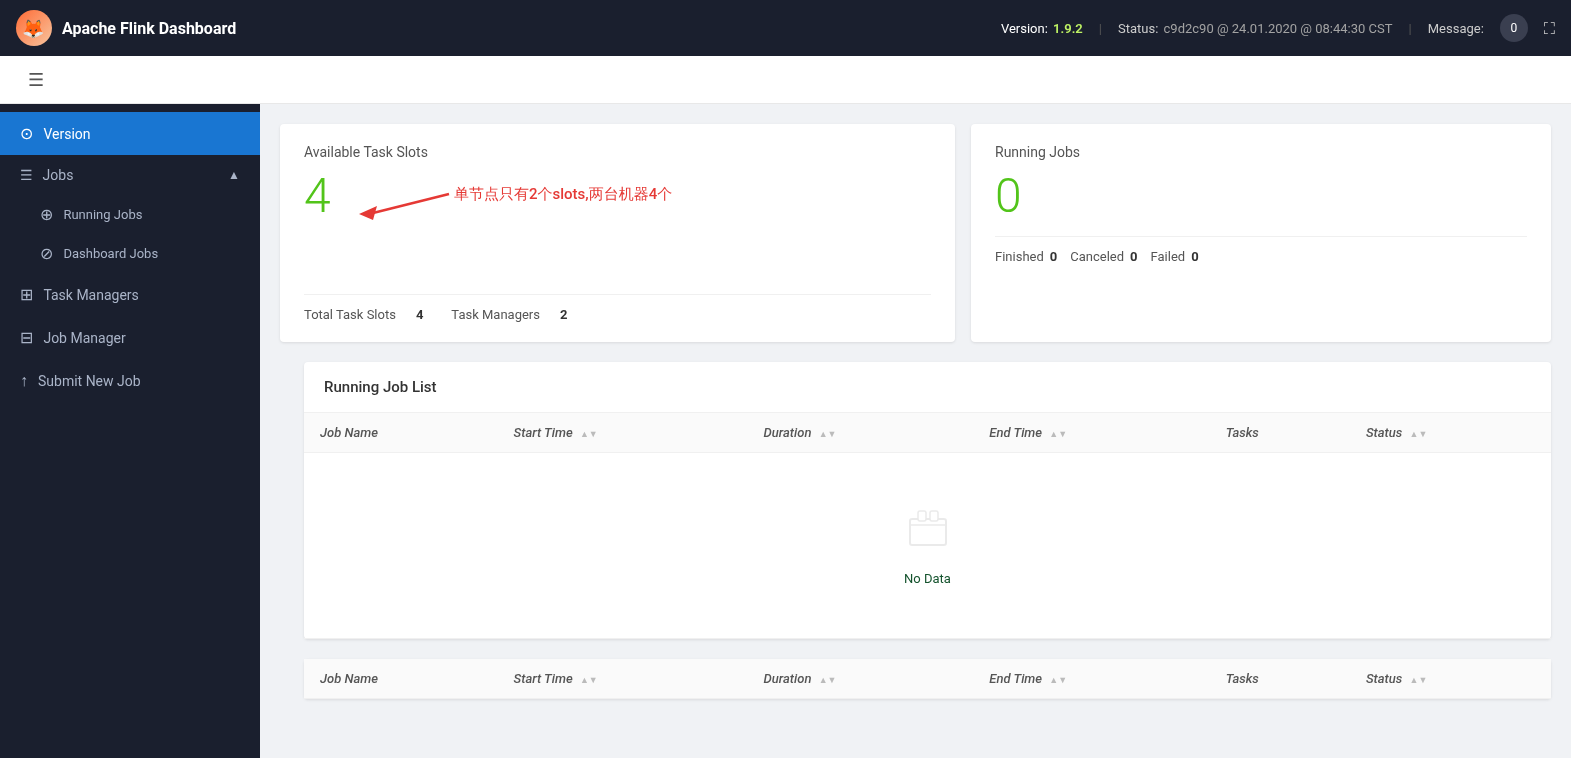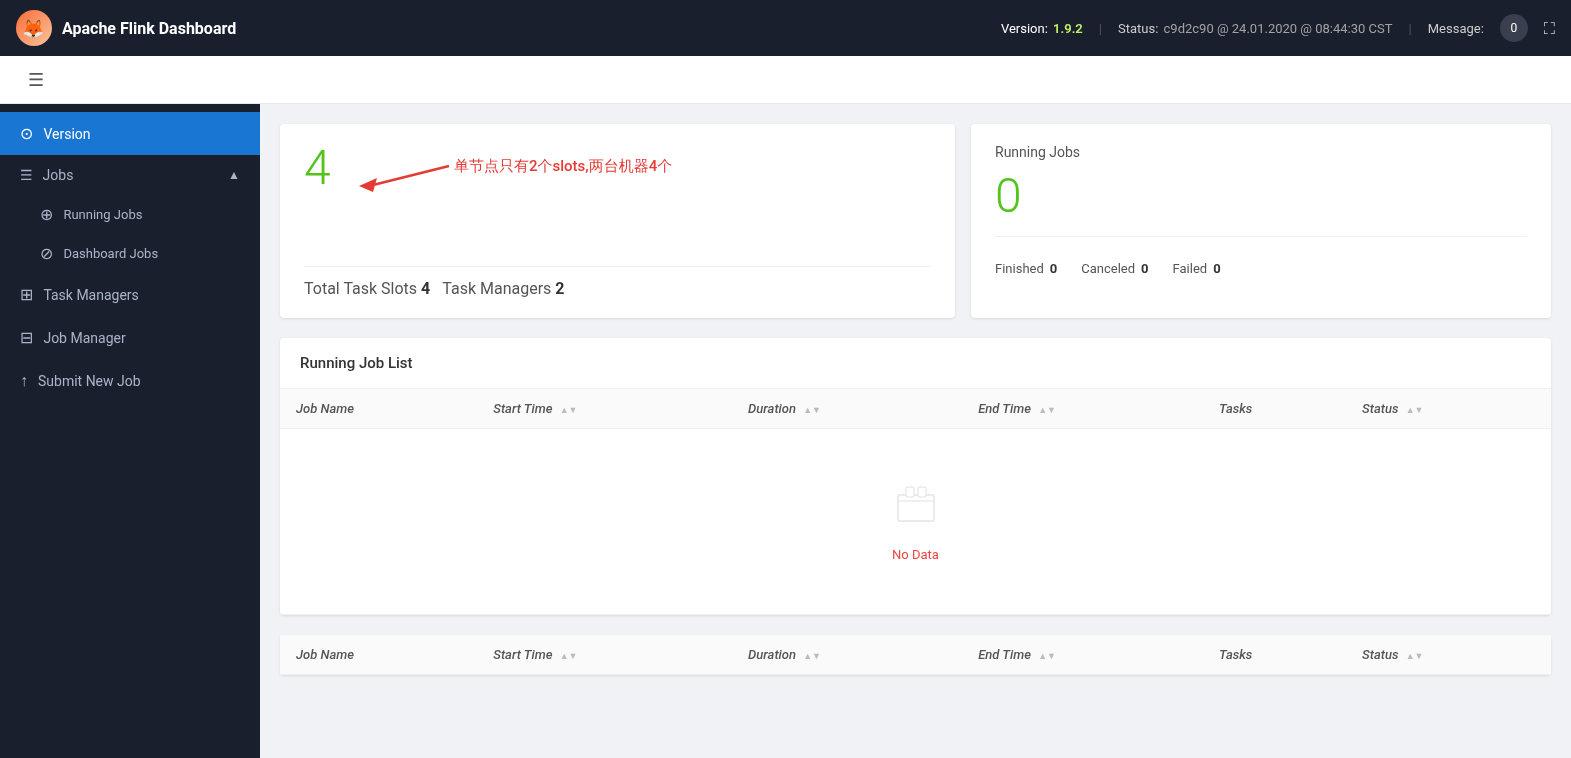--- a/index.html
+++ b/index.html
@@ -142,52 +142,54 @@
     }
     .card-big-number {
       font-size: 48px;
       font-weight: 300;
       line-height: 1;
       margin-bottom: 16px;
     }
     .card-big-number.green { color: #52c41a; }
     .card-stats {
       display: flex;
-      font-size: 16px;
+      gap: 16px;
+      font-size: 13px;
       color: #555;
       padding-top: 12px;
       border-top: 1px solid #f0f0f0;
       margin-top: 28px;
     }
     .card-stats .stat-value { font-weight: bold; color: #333; margin-left: 4px; }
 
     
     .annotation-area {
       position: relative;
       padding-bottom: 8px;
     }
 
     
     .rj-stats {
       display: flex;
-      gap: 24px;
+      gap: 13px;
       font-size: 13px;
       color: #555;
-      padding-top: 24px;
+      padding-top: 12px;
       border-top: 1px solid #f0f0f0;
     }
     .rj-stat-item { display: flex; gap: 6px; align-items: center; }
     .rj-stat-val { font-weight: bold; color: #333; }
 
     
     .section {
       background: white;
       border-radius: 4px;
       box-shadow: 0 1px 3px rgba(0,0,0,0.1);
       margin-bottom: 20px;
+      margin-left: 24px;
     }
     .section-header {
       padding: 16px 20px;
       border-bottom: 1px solid #f0f0f0;
       font-size: 15px;
       font-weight: 500;
       color: #333;
     }
 
     
@@ -225,21 +227,21 @@
       color: #333;
     }
 
     
     .no-data {
       display: flex;
       flex-direction: column;
       align-items: center;
       justify-content: center;
       padding: 40px;
-      color: #ef4444;
+      color: #14532d;
       font-size: 13px;
     }
     .no-data-icon {
       font-size: 40px;
       margin-bottom: 8px;
       opacity: 0.3;
     }
 
     
     .menu-toggle {
@@ -333,20 +335,21 @@
       <span class="icon">↑</span>
       <span>Submit New Job</span>
     </div>
   </div>
 
   <div class="content">
 
     <div class="cards-row">
 
       <div class="card card-left">
+        <div class="card-title">Available Task Slots</div>
         <div class="annotation-area">
           <div class="card-big-number green">4</div>
 
           <svg style="position:absolute;top:-8px;left:55px;width:560px;height:60px;overflow:visible;">
 
             <line x1="90" y1="30" x2="10" y2="50" stroke="#e53935" stroke-width="2.5"></line>
 
             <polygon points="0,50 18,42 14,56" fill="#e53935"></polygon>
 
             <text x="95" y="35" fill="#e53935" font-size="15" font-weight="500">单节点只有2个slots,两台机器4个</text>

